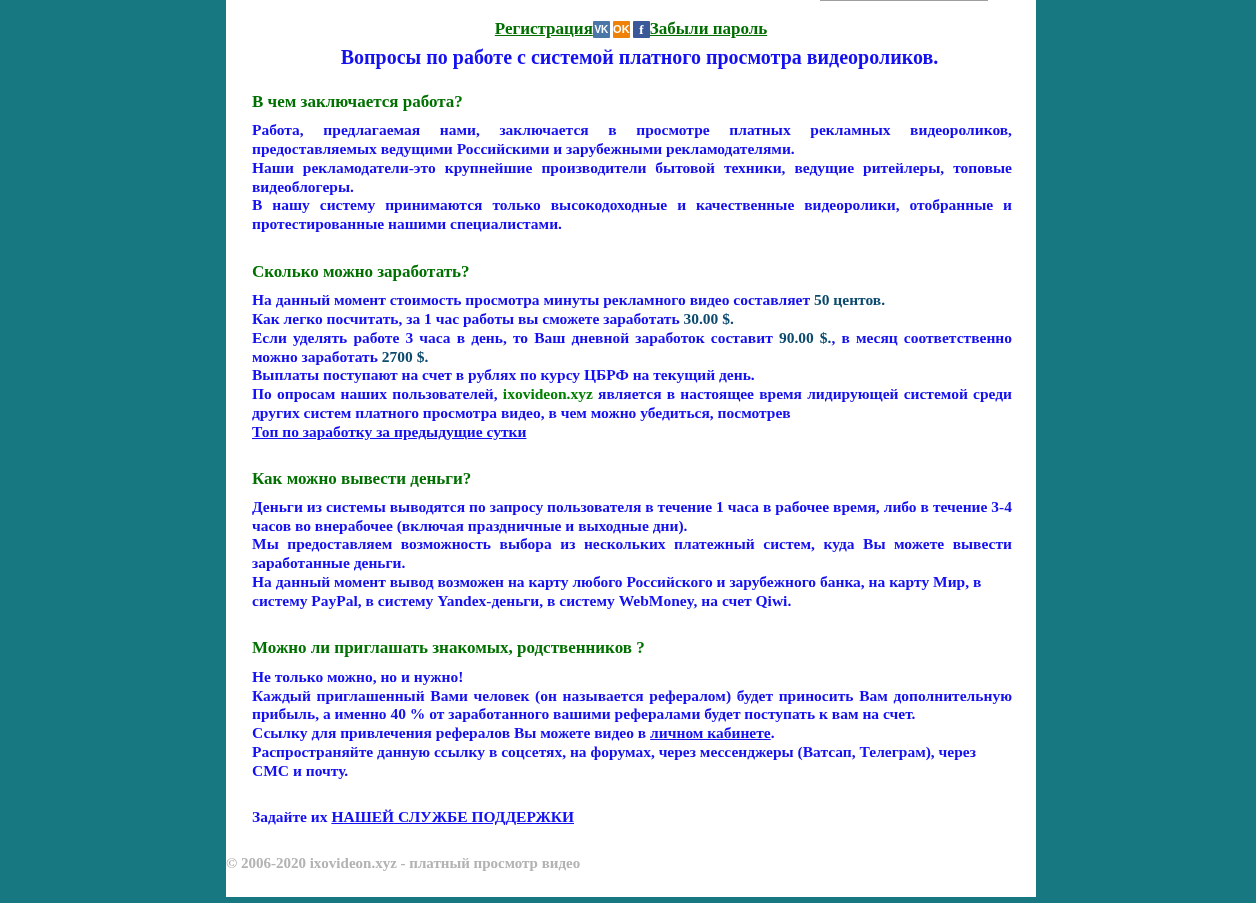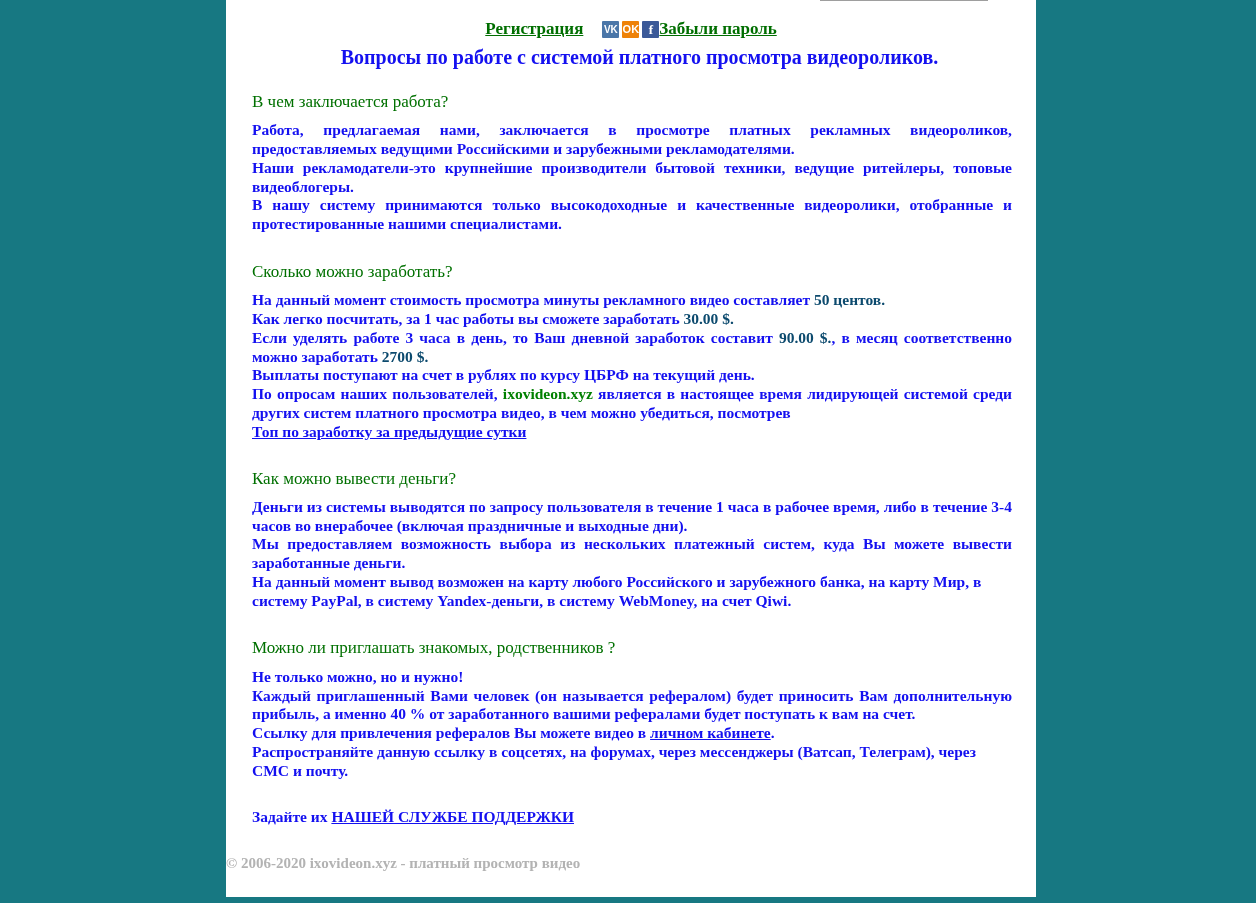--- a/index.html
+++ b/index.html
@@ -69,21 +69,20 @@
     font-weight: bold;
     color: #006e00;
     text-decoration: underline;
     cursor: pointer;
     white-space: nowrap;
   }
   .social-icons {
     display: flex;
     gap: 3px;
     align-items: center;
-    padding-left: 19px;
   }
   .social-icon {
     width: 17px;
     height: 17px;
     display: inline-block;
     position: relative;
     cursor: pointer;
     font-family: "Liberation Sans", sans-serif;
     font-size: 11px;
     font-weight: bold;
@@ -116,21 +115,21 @@
     top: 92px;
     width: 760px;
   }
   .faq-block {
     margin-bottom: 28px;
   }
   .faq-block:last-of-type { margin-bottom: 0; }
 
   .faq-heading {
     font-size: 17px;
-    font-weight: normal;
+    font-weight: bold;
     color: #007000;
     margin: 0 0 9px 0;
     line-height: 1.2;
   }
   .faq-para {
     font-size: 15.5px;
     font-weight: bold;
     color: #1410f0;
     line-height: 1.21;
     margin: 0;

